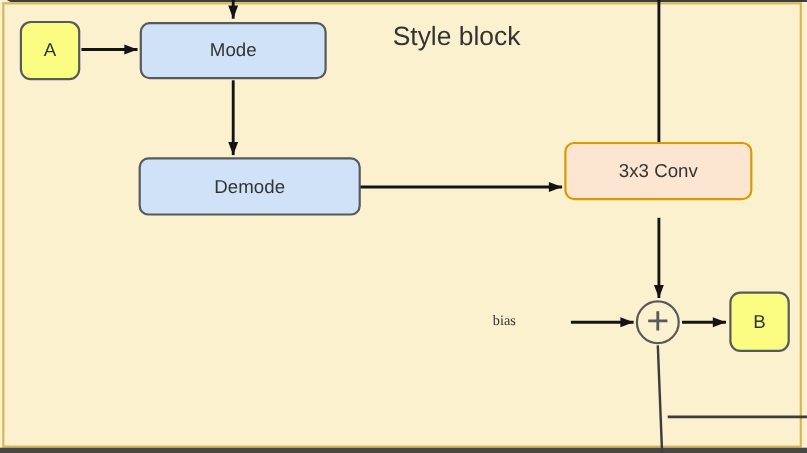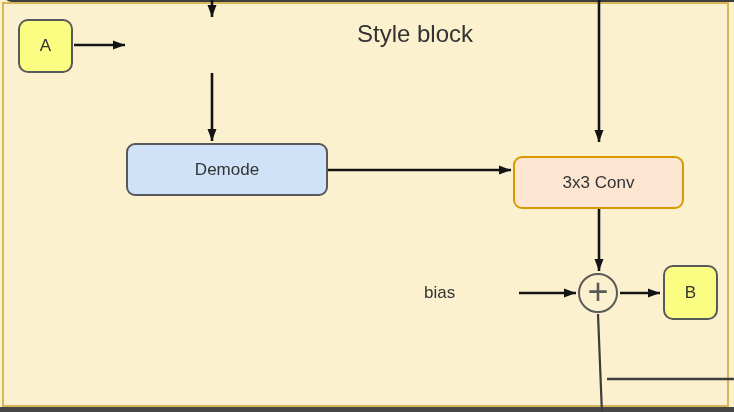--- a/index.html
+++ b/index.html
@@ -42,21 +42,21 @@
     box-sizing:border-box;border:2px solid #595959;border-radius:50%;
     display:flex;align-items:center;justify-content:center;
     background:transparent;
   }
   .sum-node span{
     font-size:36px;line-height:36px;color:#595959;
     position:relative;top:-1px;
   }
   .label{position:absolute;white-space:nowrap;}
   .title-label{left:357px;top:20px;font-size:24px;}
-  .bias-label{left:424px;top:283px;font-size:17px;}
+  .bias-label{left:448px;top:283px;font-size:13px;font-family:Liberation Serif, serif;}
   #edges{position:absolute;left:0;top:0;pointer-events:none;}
 </style>
 </head>
 <body>
 
 <div id="canvas">
 
   <div class="style-block"></div>
 
   <div class="top-cut-edge"></div>
@@ -78,26 +78,29 @@
     <line x1="519" y1="293" x2="576" y2="293" stroke="#141414" stroke-width="2.6" marker-end="url(#arrow)"></line>
     <line x1="620" y1="293" x2="660" y2="293" stroke="#141414" stroke-width="2.6" marker-end="url(#arrow)"></line>
     <line x1="598" y1="314" x2="602" y2="414" stroke="#3D3D3D" stroke-width="2.2"></line>
     <line x1="607" y1="379" x2="736" y2="379" stroke="#3D3D3D" stroke-width="2.4"></line>
   </svg>
 
   <div class="node yellow" style="left:18px;top:19px;width:55px;height:54px;">
     <span>A</span>
   </div>
 
+  <div class="node blue" style="left:127px;top:20px;width:170px;height:52px;">
+    <span>Mode</span>
+  </div>
 
   <div class="node blue" style="left:126px;top:143px;width:202px;height:53px;">
     <span>Demode</span>
   </div>
 
-  <div class="node peach" style="left:513px;top:156px;width:171px;height:53px;">
+  <div class="node peach" style="left:513px;top:129px;width:171px;height:53px;">
     <span>3x3 Conv</span>
   </div>
 
   <div class="sum-node">
     <span>+</span>
   </div>
 
   <div class="node yellow" style="left:663px;top:265px;width:55px;height:55px;">
     <span>B</span>
   </div>

